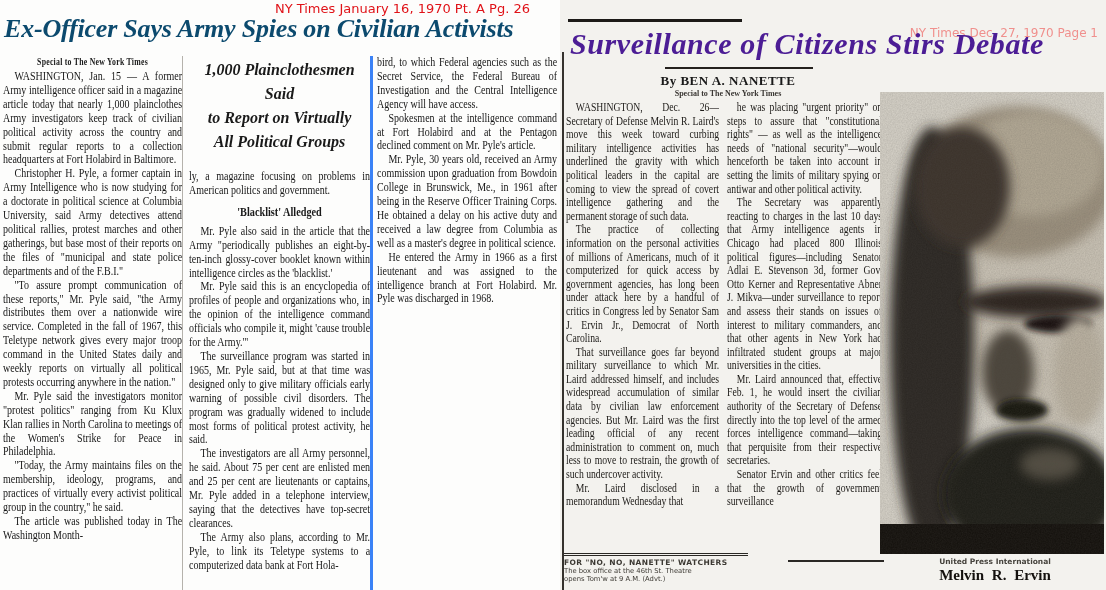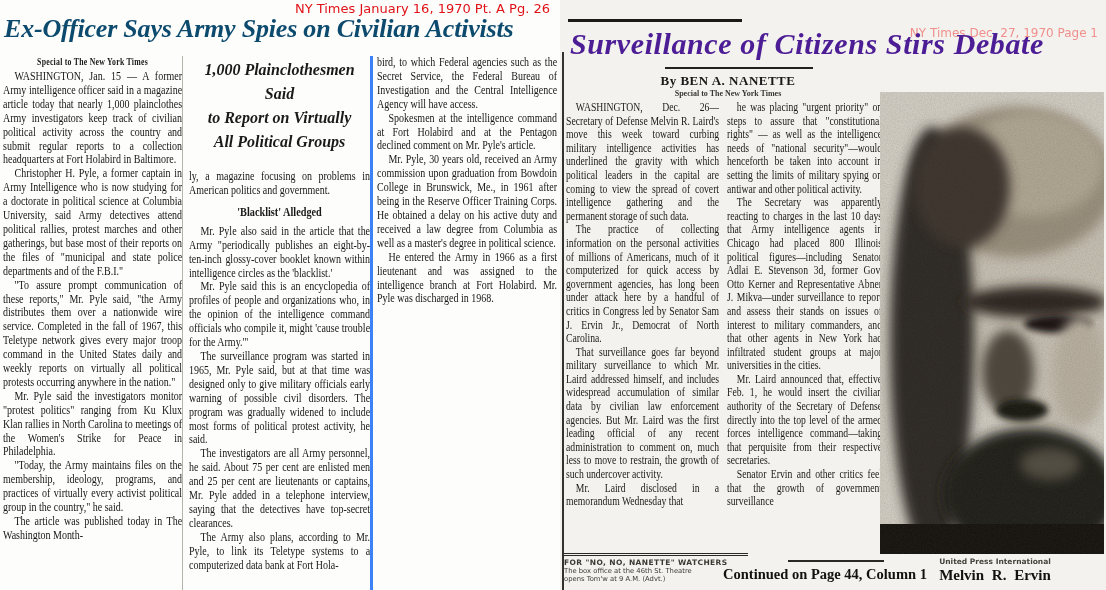--- a/index.html
+++ b/index.html
@@ -2,21 +2,21 @@
 <html style="--ink: #1a1a1a; --paper-left: #fdfdfc; --paper-right: #f3f2ee; --left-annotation: #e01218; --right-annotation: #f0908d;"><head>
 <meta charset="utf-8">
 <style>
   html,body{margin:0;padding:0;background:#fff;}
   .canvas{position:relative;width:1106px;height:590px;overflow:hidden;background:#fff;
           font-family:"Liberation Serif",serif;color:var(--ink,#1a1a1a);}
 
   
   .clip-left{position:absolute;left:0;top:0;width:560px;height:590px;background:var(--paper-left,#fdfdfc);}
   .annot-left{position:absolute;top:1px;left:0;width:530px;text-align:right;
-              font-family:"DejaVu Sans",sans-serif;font-size:13px;color:var(--left-annotation,#e01218);padding-left:20px;}
+              font-family:"DejaVu Sans",sans-serif;font-size:13px;color:var(--left-annotation,#e01218);}
   .headline-left{position:absolute;top:14px;left:4px;width:554px;margin:0;
                  font-family:"Liberation Serif",serif;font-style:italic;font-weight:bold;
                  font-size:26px;letter-spacing:-0.2px;color:#0c4a6e;white-space:nowrap;}
   .cols-left{position:absolute;top:56px;left:3px;width:554px;bottom:0;}
   .lcol{position:absolute;top:0;bottom:0;overflow:hidden;}
   #lcol1{left:0;width:179px;border-right:1px solid #b5b2ac;}
   #lcol2{left:186px;width:181px;border-right:3px solid #3b82f6;}
   #lcol3{left:374px;width:180px;}
   .condense{width:122%;transform:scaleX(0.82);transform-origin:0 0;}
   .dateline{text-align:center;font-weight:bold;font-size:9.5px;letter-spacing:0.3px;margin:1px 0 3px;}
@@ -137,21 +137,20 @@
       </div>
     </div>
 
     <div class="ad-box">
       <div class="ad-line1">FOR "NO, NO, NANETTE" WATCHERS</div>
       <div class="ad-line2">The box office at the 46th St. Theatre</div>
       <div class="ad-line3">opens Tom'w at 9 A.M.   (Advt.)</div>
     </div>
 
     <div class="continued-rule"></div>
-    <div class="continued">Continued on Page 44, Column 1</div>
 
     <div class="photo">
       <svg viewBox="0 0 224 462" width="224" height="462" preserveAspectRatio="none">
         <defs>
           <filter id="soft" x="-50%" y="-50%" width="200%" height="200%">
               <feGaussianBlur stdDeviation="6"></feGaussianBlur>
             </filter>
           <filter id="soft2" x="-50%" y="-50%" width="200%" height="200%">
               <feGaussianBlur stdDeviation="3"></feGaussianBlur>
             </filter>

